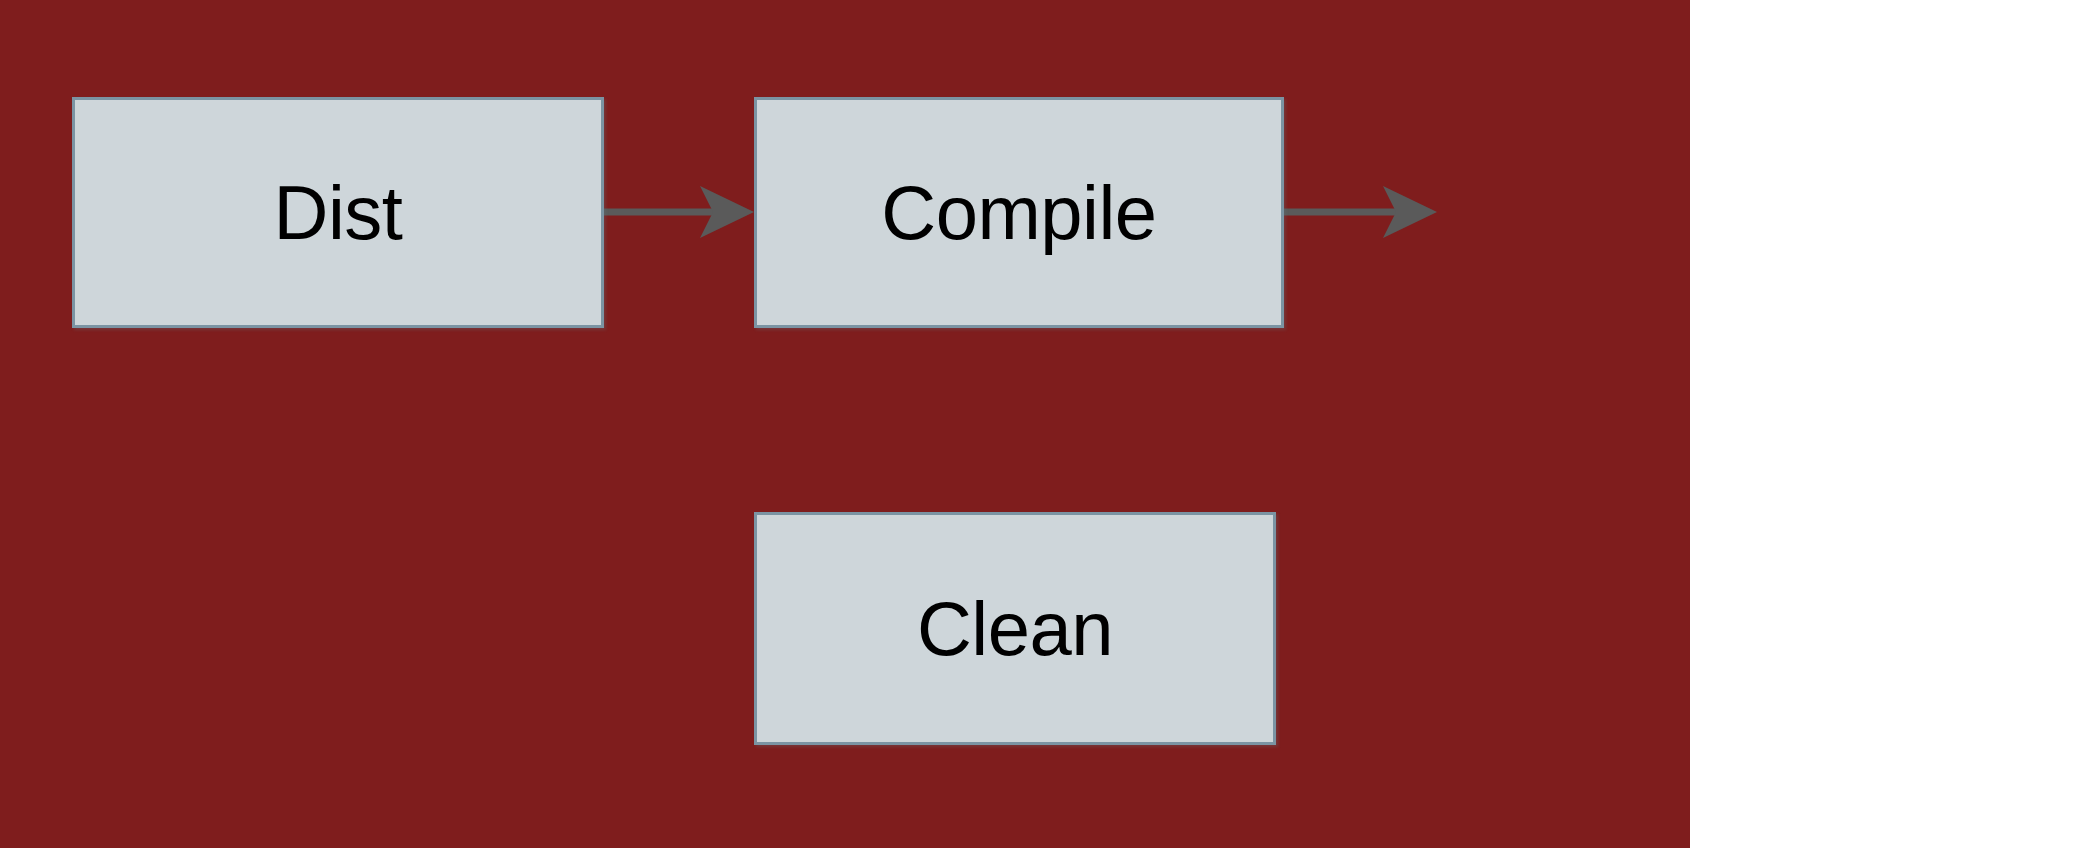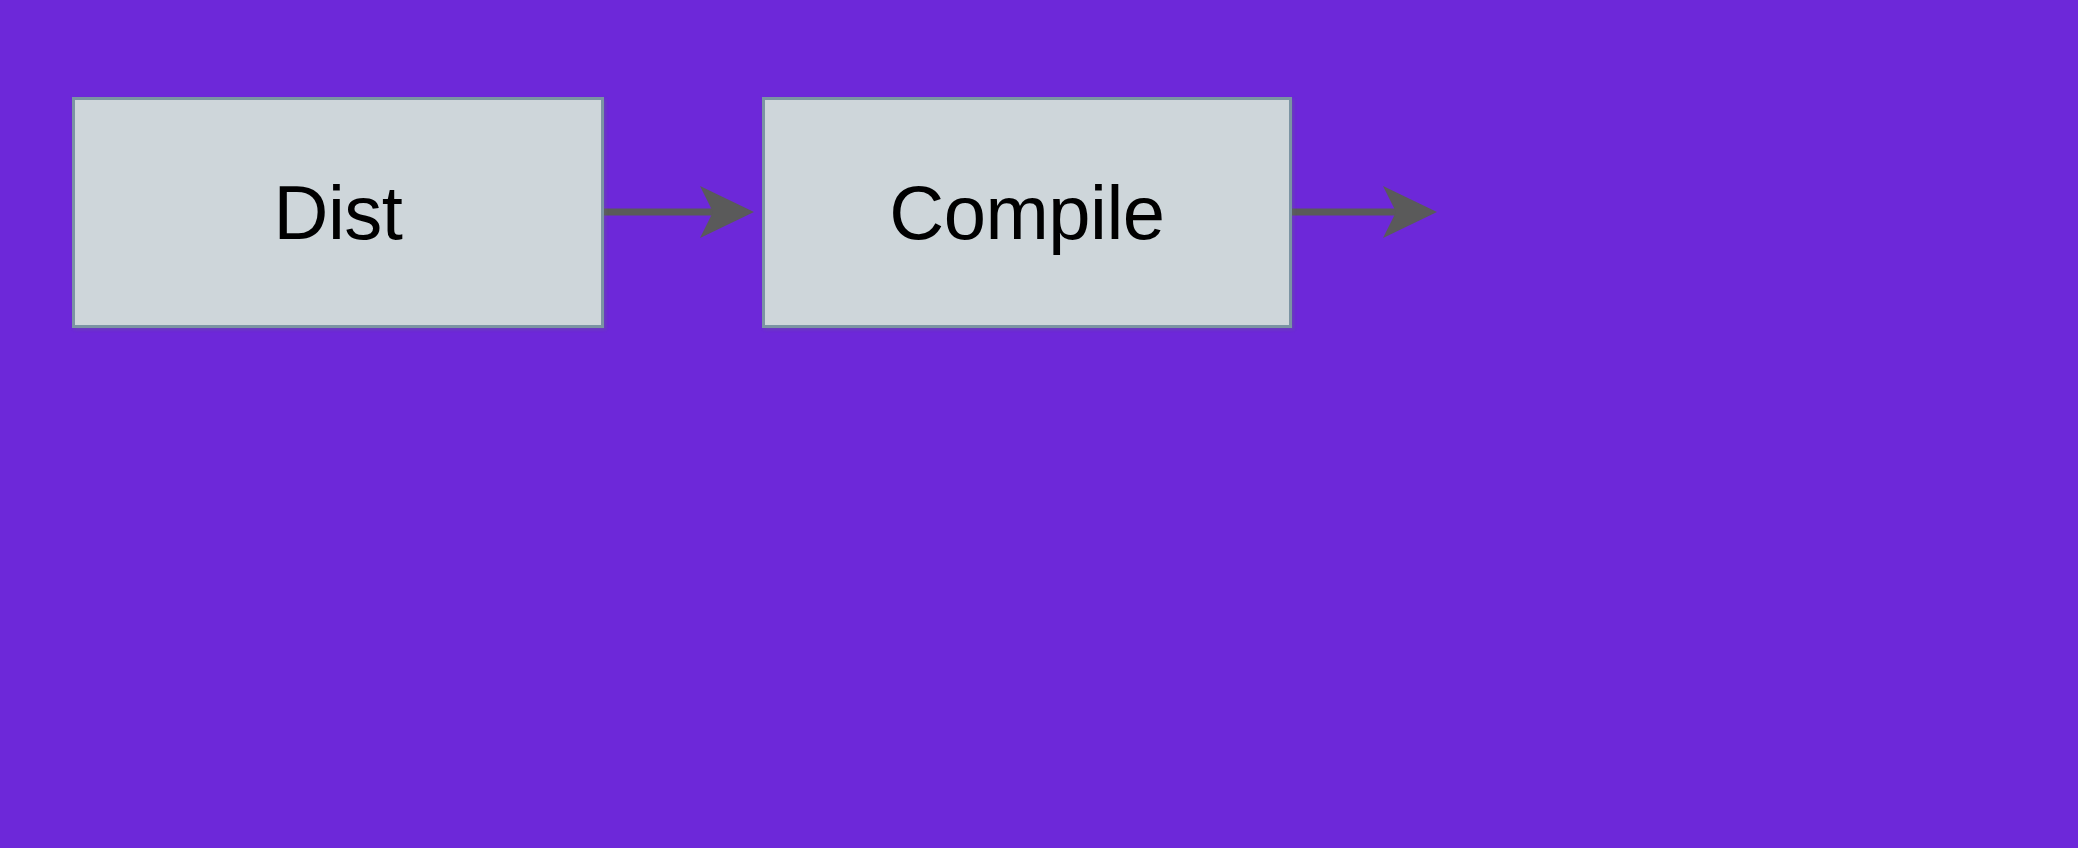--- a/index.html
+++ b/index.html
@@ -5,23 +5,23 @@
   html, body {
     margin: 0;
     padding: 0;
     background: #ffffff;
   }
   body {
     font-family: "Liberation Sans", sans-serif;
   }
   #canvas {
     position: relative;
-    width: 2078px;
+    width: 1690px;
     height: 848px;
-    background: #6d28d9;
+    background: #7f1d1d;
     overflow: hidden;
   }
   #svg-layer {
     position: absolute;
     left: 0;
     top: 0;
     width: 2078px;
     height: 848px;
   }
   .node {
@@ -39,21 +39,21 @@
     font-size: 76px;
     font-weight: 400;
     color: #000000;
     line-height: 1;
     letter-spacing: -0.5px;
     white-space: nowrap;
     user-select: none;
   }
   
   #node-dist    { left: 72px;   top: 97px;  width: 532px; height: 231px; }
-  #node-compile { left: 754px;  top: 97px;  width: 530px; height: 231px; margin-left: 8px; }
+  #node-compile { left: 754px;  top: 97px;  width: 530px; height: 231px; }
   #node-init    { left: 1437px; top: 97px;  width: 533px; height: 231px; }
   #node-clean   { left: 754px;  top: 512px; width: 522px; height: 233px; }
 </style>
 </head>
 <body>
 
 <div id="canvas">
 
   <svg id="svg-layer" viewBox="0 0 2078 848" xmlns="http://www.w3.org/2000/svg">
 
@@ -70,14 +70,17 @@
 
   <div class="node" id="node-dist">
     <span class="node-label">Dist</span>
   </div>
 
   <div class="node" id="node-compile">
     <span class="node-label">Compile</span>
   </div>
 
 
+  <div class="node" id="node-clean">
+    <span class="node-label">Clean</span>
+  </div>
 
 </div>
 
 </body></html>

